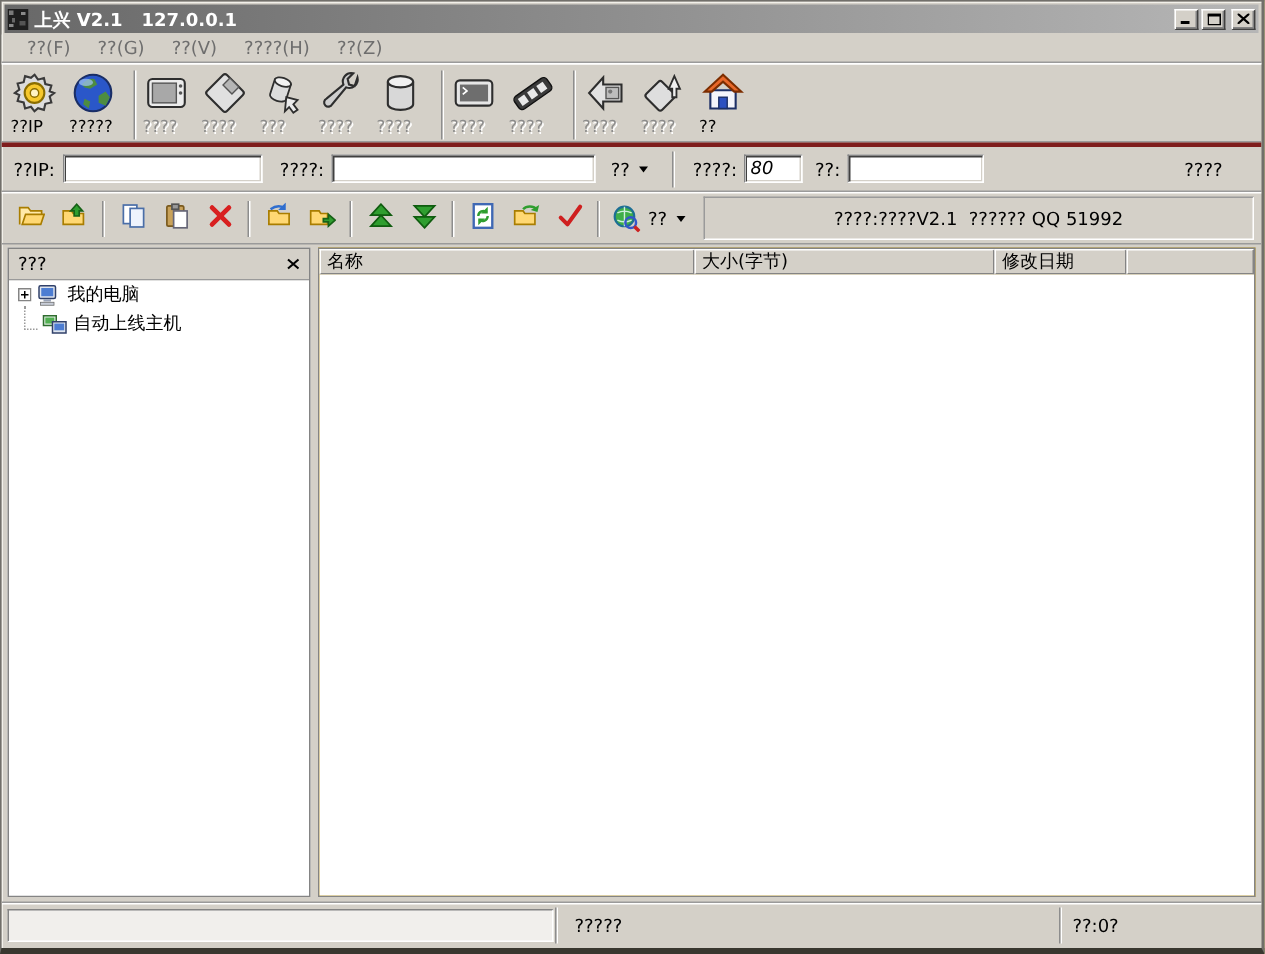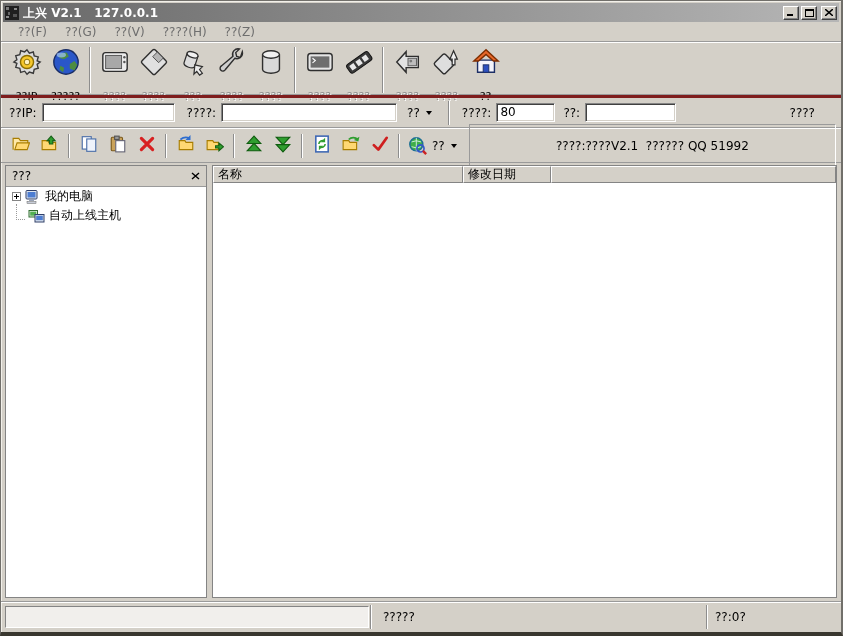--- a/index.html
+++ b/index.html
@@ -21,46 +21,46 @@
   .winbtn{width:16px;height:14px;background:#d4d0c8;border:1px solid;border-color:#fff #404040 #404040 #fff;
     box-shadow:inset -1px -1px 0 #848484;display:inline-flex;align-items:center;justify-content:center;padding:0;cursor:default;}
   .winbtn.close{margin-left:2px;}
   
   .menubar{height:20px;display:flex;align-items:center;padding-left:8px;gap:0;
     border-bottom:1px solid #9a9a9a;box-shadow:0 1px 0 #fff;flex:0 0 auto;}
   .menu-item{color:#6e6e6e;padding:0 9px;line-height:18px;}
   
   .toolbar1{height:53px;display:flex;align-items:flex-start;padding:3px 4px 0 6px;
     border-top:1px solid #fff;border-bottom:1px solid #9a9a9a;flex:0 0 auto;}
-  .tbtn{width:39px;display:flex;flex-direction:column;align-items:center;gap:12px;}
+  .tbtn{width:39px;display:flex;flex-direction:column;align-items:flex-start;gap:0;}
   .tb-icon{width:32px;height:32px;display:flex;align-items:center;justify-content:center;}
   .tb-label{font-size:11px;line-height:13px;white-space:nowrap;}
   .tbtn.disabled .tb-label{color:#8b8b8b;text-shadow:1px 1px 0 #fff;}
   .vsep{width:2px;height:46px;border-left:1px solid #8d8d8d;border-right:1px solid #fff;margin:1px 4px 0 4px;align-self:flex-start;}
   
   .addressbar{height:33px;display:flex;align-items:center;padding:0 8px;
     border-top:3px solid #7f1d1d;border-bottom:1px solid #9a9a9a;flex:0 0 auto;}
   .ab-label{margin-right:5px;white-space:nowrap;}
   .field{background:#fff;height:19px;line-height:17px;padding-left:3px;
     border:1px solid;border-color:#848484 #fff #fff #848484;
     box-shadow:inset 1px 1px 0 #404040, inset -1px -1px 0 #d4d0c8;overflow:hidden;}
   .f-ip{width:133px;margin-right:12px;}
   .f-domain{width:176px;margin-right:6px;}
-  .f-port{width:59px;margin-right:8px;}
+  .f-port{width:39px;margin-right:8px;font-style:italic;}
   .f-pass{width:91px;}
   .drop{display:inline-flex;align-items:center;padding:2px 4px;margin-right:4px;white-space:nowrap;}
   .caret{width:0;height:0;border-left:3px solid transparent;border-right:3px solid transparent;border-top:4px solid #000;margin-left:6px;display:inline-block;}
   .vsep-sm{width:2px;height:24px;border-left:1px solid #8d8d8d;border-right:1px solid #fff;margin:0 12px 0 8px;}
   .go-label{margin-left:auto;margin-right:18px;}
   
   .toolbar2{height:35px;display:flex;align-items:center;padding:0 5px;
     border-top:1px solid #fff;border-bottom:1px solid #9a9a9a;flex:0 0 auto;}
   .sbtn{width:29px;height:26px;display:inline-flex;align-items:center;justify-content:center;background:transparent;border:none;padding:0;}
   .vsep2{width:2px;height:24px;border-left:1px solid #8d8d8d;border-right:1px solid #fff;margin:0 4px;}
-  .info-panel{flex:1;height:43px;margin-left:4px;border:1px solid;border-color:#9a9a9a #fff #fff #9a9a9a;
+  .info-panel{flex:1;height:29px;margin-left:4px;border:1px solid;border-color:#9a9a9a #fff #fff #9a9a9a;
     display:flex;align-items:center;justify-content:center;white-space:pre;}
   
   .main{flex:1;display:flex;padding:2px 4px 3px 4px;gap:5px;min-height:0;}
   .sidebar{width:202px;border:1px solid #848484;background:#fff;display:flex;flex-direction:column;}
   .sidebar-header{height:21px;background:#d4d0c8;border-bottom:1px solid #9a9a9a;display:flex;align-items:center;padding:0 6px;flex:0 0 auto;}
   .sidebar-title{flex:1;}
   .panel-close{font-weight:bold;font-size:12px;line-height:12px;cursor:default;}
   .tree{flex:1;background:#fff;padding:0 2px;overflow:hidden;}
   .tree-row{display:flex;align-items:center;height:19px;}
   .expander{width:9px;height:9px;margin:0 3px 0 4px;flex:0 0 auto;display:inline-flex;}
@@ -412,20 +412,21 @@
               </svg>
           </span>
           <span>自动上线主机</span>
         </div>
       </div>
     </div>
 
     <div class="table">
       <div class="thead">
         <div class="th th-name">名称</div>
+        <div class="th th-size">大小(字节)</div>
         <div class="th th-date">修改日期</div>
         <div class="th th-extra"></div>
       </div>
       <div class="tbody"></div>
     </div>
   </div>
 
   <div class="statusbar">
     <div class="progress"></div>
     <span class="sb-sep"></span>

